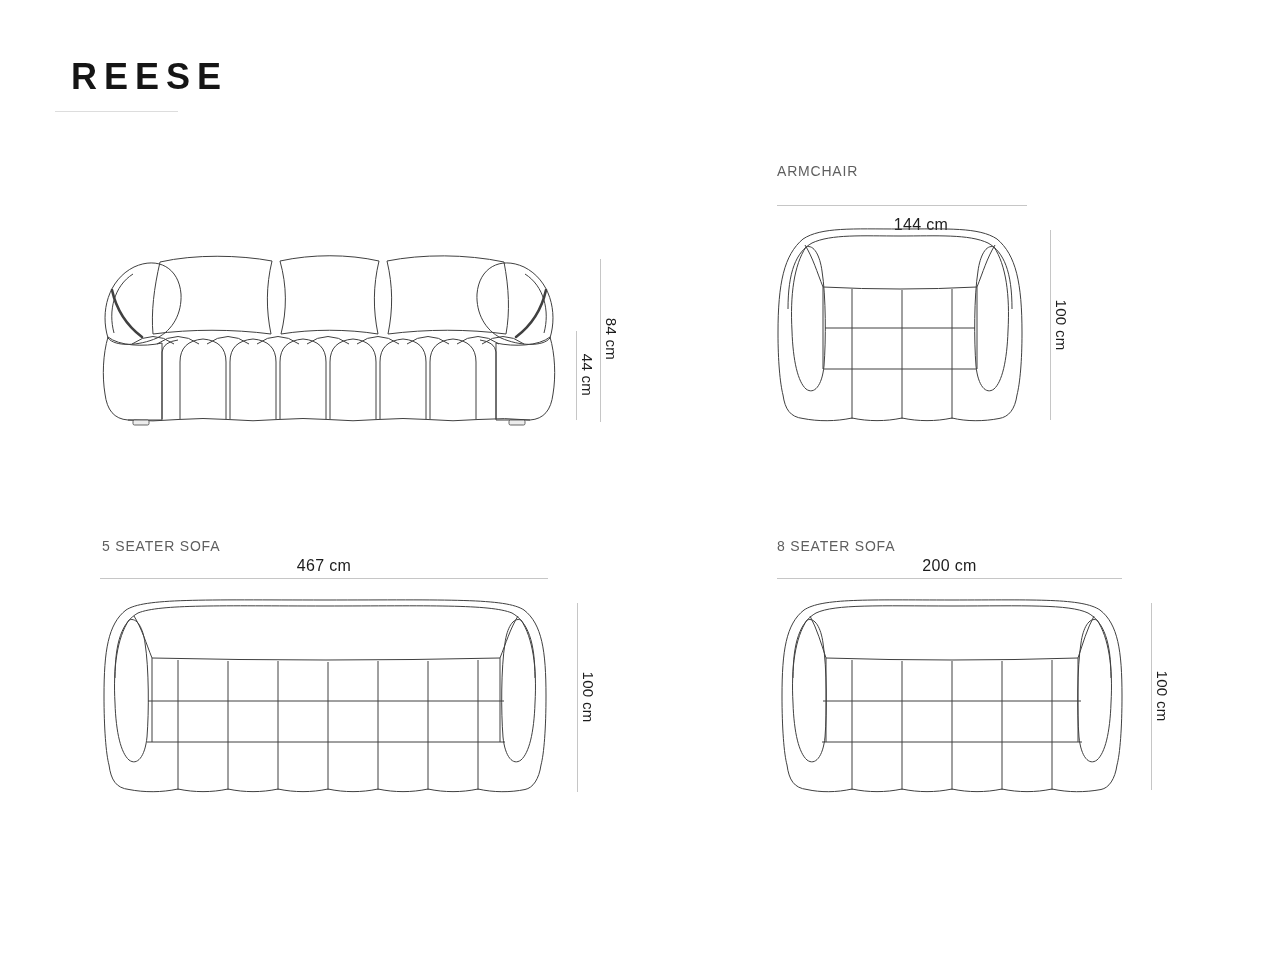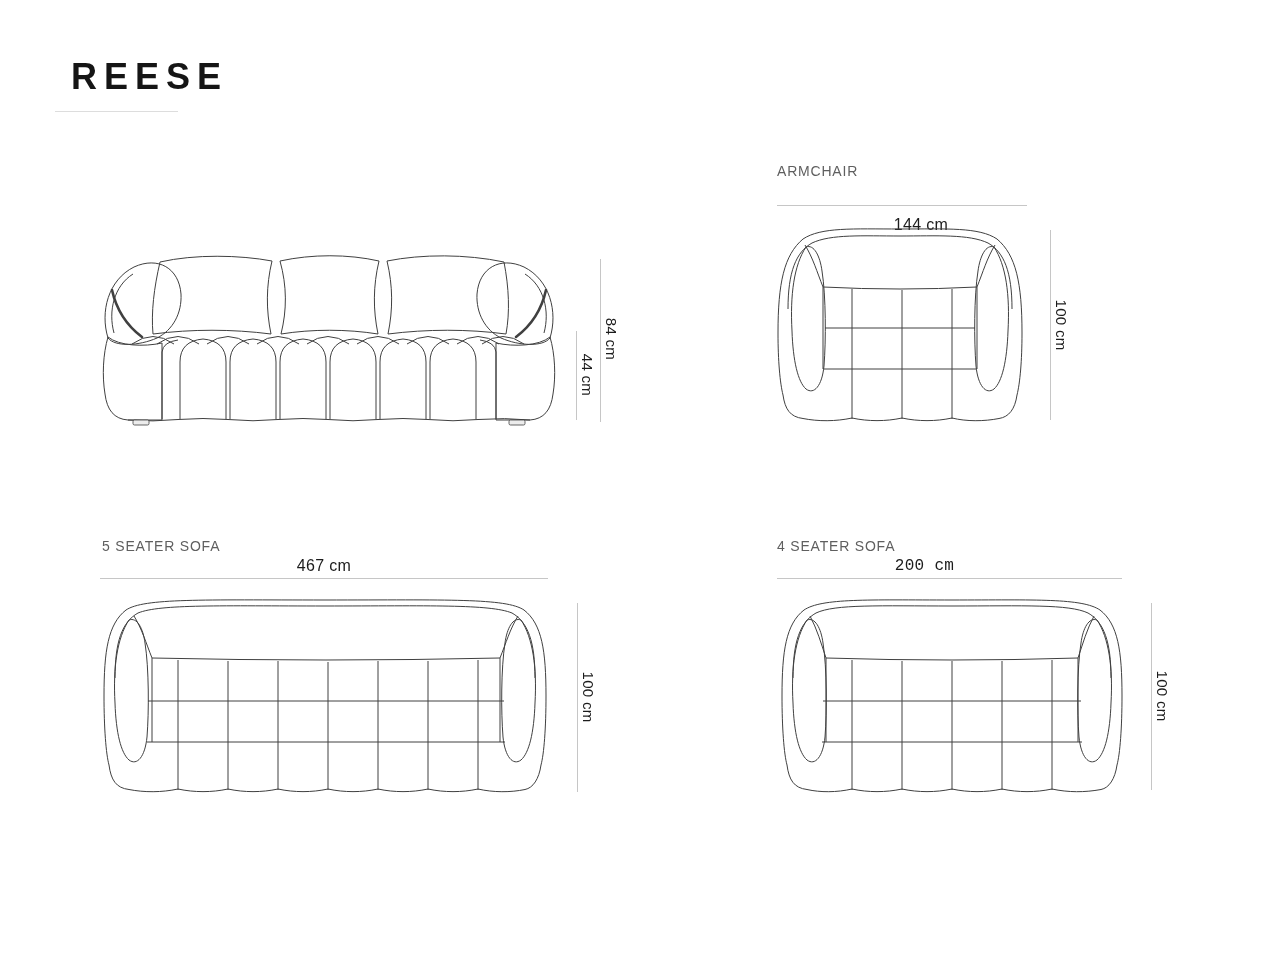--- a/index.html
+++ b/index.html
@@ -132,22 +132,22 @@
     <path d="M 226,66 L 226,194"></path>
     <path d="M 276,65 L 276,194"></path>
     <path d="M 326,65 L 326,194"></path>
     <path d="M 376,64 L 376,194"></path>
   </g>
 </svg>
 
 <div class="abs vline" style="left:577px;top:603px;height:189px;"></div>
 <div class="abs vtext" style="left:580px;top:697px;">100 cm</div>
 
-<div class="abs sec-label" style="left:777px;top:538px;">4 SEATER SOFA</div>
-<div class="abs dim-text center" style="left:752px;top:557px;width:345px;font-family:Liberation Mono, monospace;">200 cm</div>
+<div class="abs sec-label" style="left:777px;top:538px;">8 SEATER SOFA</div>
+<div class="abs dim-text center" style="left:777px;top:557px;width:345px;">200 cm</div>
 <div class="abs hline" style="left:777px;top:578px;width:345px;"></div>
 
 <svg class="abs" style="left:780px;top:596px;" width="344" height="200" viewBox="0 0 344 200">
   <path d="M 2,100 C 2,55 6,28 24,14 C 42,2 88,4 172,4 C 256,4 302,2 320,14 C 338,28 342,55 342,100 C 342,132 340,158 337,169 C 335,183 329,192 321,193.5 C 305,196.5 288,196.5 272,193 C 256,196.5 238,196.5 222,193 C 206,196.5 188,196.5 172,193 C 156,196.5 138,196.5 122,193 C 106,196.5 88,196.5 72,193 C 57,196.5 40,196.5 27,193.5 C 14,192 9,184 7,169 C 4,158 2,132 2,100 Z"></path>
   <path d="M 13,82 C 13,46 20,26 36,17 C 55,8 100,10 172,10 C 244,10 289,8 308,17 C 324,26 331,46 331,82"></path>
   <path d="M 27,24 C 15,42 11,72 13,107 C 14,137 19,157 27,164 C 35,170 43,161 45,141 C 47,116 47,72 43,47 C 41,32 35,21 27,24 Z"></path>
   <path transform="translate(344,0) scale(-1,1)" d="M 27,24 C 15,42 11,72 13,107 C 14,137 19,157 27,164 C 35,170 43,161 45,141 C 47,116 47,72 43,47 C 41,32 35,21 27,24 Z"></path>
   <g>
     <path d="M 46,62 C 41,47 37,33 30,20"></path>
     <path d="M 298,62 C 303,47 307,33 314,20"></path>

